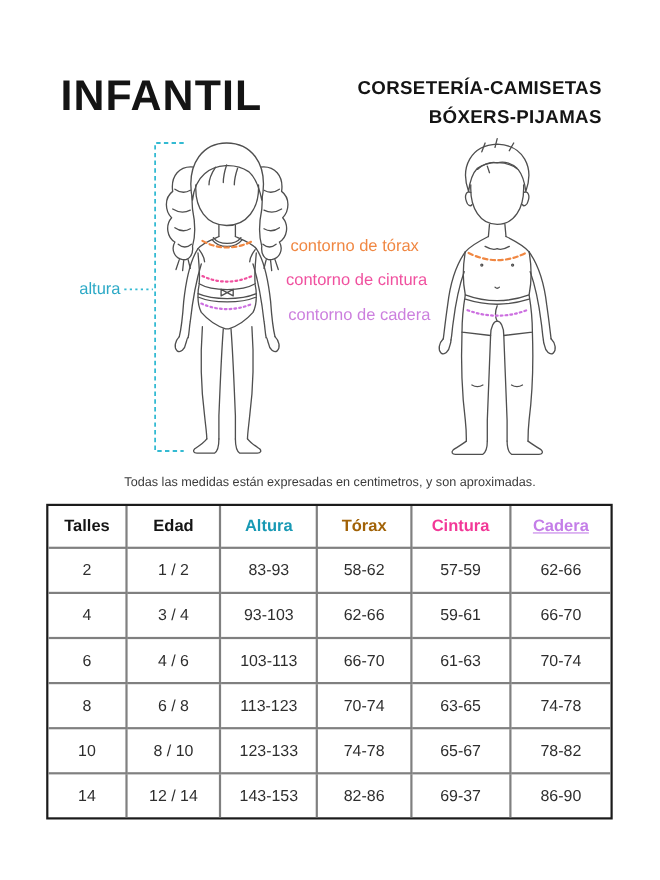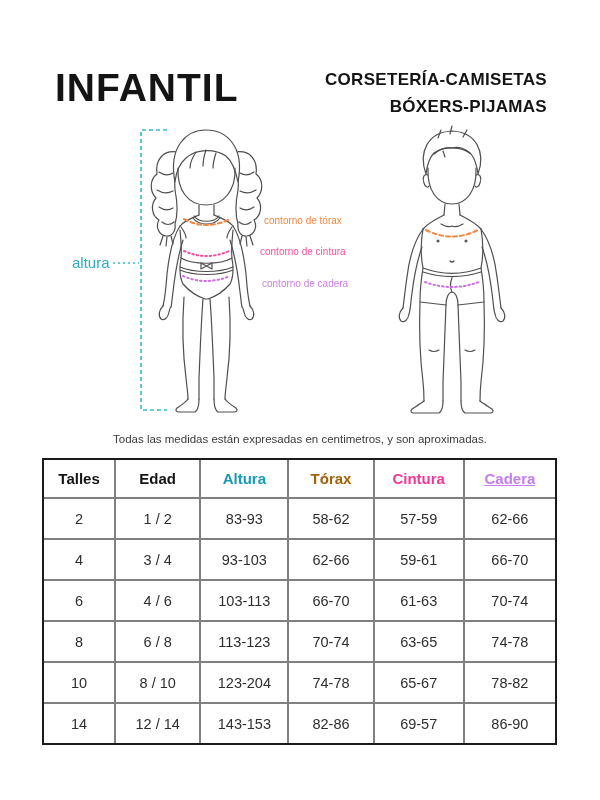--- a/index.html
+++ b/index.html
@@ -9,21 +9,21 @@
   }
   .main-title {
     position:absolute; left:55px; top:66px; margin:0;
     font-size:39px; font-weight:800; letter-spacing:1px; color:#141414;
   }
   .subtitle {
     position:absolute; right:53px; top:66px; text-align:right;
     font-size:17px; font-weight:800; line-height:27px; letter-spacing:0.3px; color:#141414;
   }
   .fig-svg { position:absolute; left:0; top:118px; width:600px; height:320px; }
-  .diag-label { position:absolute; font-size:10px; font-weight:400; white-space:nowrap; }
+  .diag-label { position:absolute; font-size:15px; font-weight:400; white-space:nowrap; }
   .lbl-altura  { left:72px;  top:254px; font-size:15px; }
   .lbl-torax   { left:264px; top:215px; }
   .lbl-cintura { left:260px; top:246px; }
   .lbl-cadera  { left:262px; top:278px; }
   .note {
     position:absolute; left:0; top:433px; width:100%; text-align:center;
     font-size:11.5px; color:#3b3b3b;
   }
   .table-frame {
     position:absolute; left:42px; top:458px; width:515px;
@@ -193,30 +193,30 @@
             <td>8</td>
             <td>6 / 8</td>
             <td>113-123</td>
             <td>70-74</td>
             <td>63-65</td>
             <td>74-78</td>
           </tr>
           <tr>
             <td>10</td>
             <td>8 / 10</td>
-            <td>123-204</td>
+            <td>123-133</td>
             <td>74-78</td>
             <td>65-67</td>
             <td>78-82</td>
           </tr>
           <tr>
             <td>14</td>
             <td>12 / 14</td>
             <td>143-153</td>
             <td>82-86</td>
-            <td>69-57</td>
+            <td>69-37</td>
             <td>86-90</td>
           </tr>
         </tbody>
     </table>
   </div>
 
 </div>
 
 </body></html>

